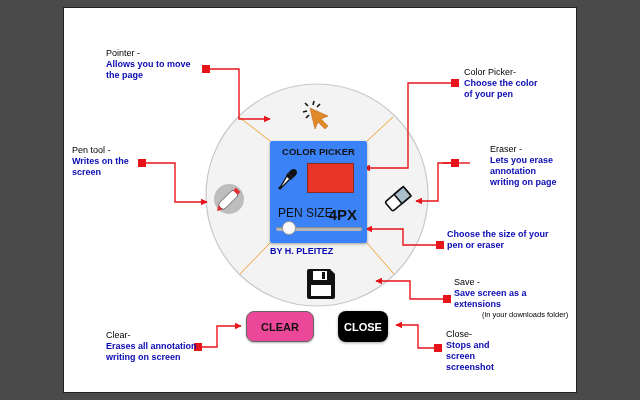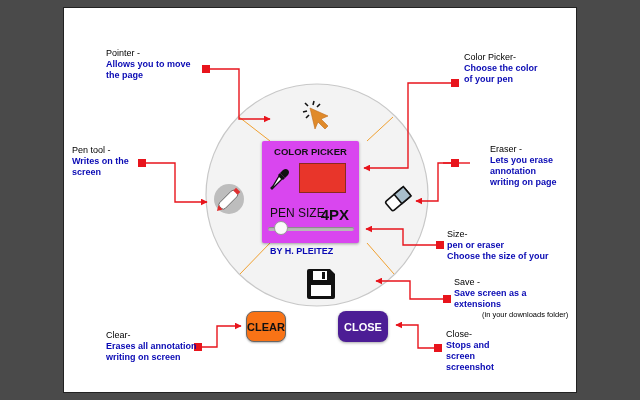--- a/index.html
+++ b/index.html
@@ -5,34 +5,34 @@
   html, body { margin:0; padding:0; }
   body { width:640px; height:400px; background:#4a4a4a; position:relative; overflow:hidden;
          font-family:"Liberation Sans", sans-serif; }
   #page { position:absolute; left:64px; top:8px; width:512px; height:384px; background:#ffffff;
           box-shadow:0 0 0 1px #222; }
   svg#stage { position:absolute; left:0; top:0; width:640px; height:400px; }
   .lbl { position:absolute; font-size:9px; line-height:11px; font-weight:normal; white-space:nowrap; }
   .lbl .t { color:#000; display:block; }
   .lbl .d { color:#0a0ab4; font-weight:bold; display:block; }
   .lbl .n { color:#000; font-size:7.5px; display:block; line-height:10px;margin-left:28px; }
-  #panel { position:absolute; left:262px; top:141px; width:97px; height:102px; background:#d946ef;
+  #panel { position:absolute; left:270px; top:141px; width:97px; height:102px; background:#3b82f6;
            box-shadow:0 1px 3px rgba(0,0,0,0.35); border-radius:2px; }
   #panel-title { position:absolute; left:0; top:5px; width:100%; text-align:center; font-size:9.5px; font-weight:bold; color:#111; }
   #swatch { position:absolute; left:37px; top:22px; width:47px; height:30px; border:1px solid #8a2a20; box-sizing:border-box; }
   #dropper { position:absolute; left:8px; top:27px; width:20px; height:24px; }
   #pensize-label { position:absolute; left:8px; top:65px; font-size:12px; font-weight:normal; color:#111; }
   #pensize-val { position:absolute; right:10px; top:65px; font-size:15px; font-weight:bold; color:#111; }
   #slider { position:absolute; left:6px; top:84px; width:86px; height:8px; }
   #slider-track { position:absolute; left:0; top:2px; width:100%; height:4px; background:#b8b8b8; border-radius:2px; box-shadow:inset 0 1px 1px #888; }
   #slider-thumb { position:absolute; top:-4px; width:14px; height:14px; border-radius:50%; background:#fafafa; border:1px solid #999; box-sizing:border-box; }
   #author { position:absolute; left:270px; top:246px; width:97px; text-align:left; font-size:9px; font-weight:bold; color:#0a0ab4; }
   .btn { position:absolute; top:311px; height:31px; border-radius:8px; font-size:11px; font-weight:bold; display:flex; align-items:center; justify-content:center; box-sizing:border-box; }
-  #btn-clear { left:246px; width:40px; background:#f97316; border:1.5px solid #666; color:#111; box-shadow:0 1px 2px rgba(0,0,0,0.3); }
-  #btn-close { left:338px; width:50px; background:#4c1d95; color:#fff; box-shadow:0 1px 3px rgba(0,0,0,0.35); }
+  #btn-clear { left:246px; width:68px; background:#ec4899; border:1.5px solid #666; color:#111; box-shadow:0 1px 2px rgba(0,0,0,0.3); }
+  #btn-close { left:338px; width:50px; background:#000000; color:#fff; box-shadow:0 1px 3px rgba(0,0,0,0.35); }
 </style>
 </head>
 <body>
 
 <div id="page"></div>
 
 <svg id="stage" viewBox="0 0 640 400">
   <defs>
     <marker id="arrow" viewBox="0 0 10 10" refX="9" refY="5" markerWidth="5" markerHeight="5" orient="auto">
       <path d="M0,0 L10,5 L0,10 z" fill="#e8141c"></path>
@@ -123,35 +123,34 @@
 <div class="lbl" style="left:106px;top:48px;">
   <span class="t">Pointer -</span>
   <span class="d">Allows you to move</span>
   <span class="d">the page</span>
 </div>
 <div class="lbl" style="left:72px;top:145px;">
   <span class="t">Pen tool -</span>
   <span class="d">Writes on the</span>
   <span class="d">screen</span>
 </div>
-<div class="lbl" style="left:464px;top:52px;">
+<div class="lbl" style="left:464px;top:67px;">
   <span class="t">Color Picker-</span>
   <span class="d">Choose the color</span>
   <span class="d">of your pen</span>
 </div>
 <div class="lbl" style="left:490px;top:144px;">
   <span class="t">Eraser -</span>
   <span class="d">Lets you erase</span>
   <span class="d">annotation</span>
   <span class="d">writing on page</span>
 </div>
 <div class="lbl" style="left:447px;top:229px;">
-  <span class="t">Size-</span>
+  <span class="d">Choose the size of your</span>
   <span class="d">pen or eraser</span>
-  <span class="d">Choose the size of your</span>
 </div>
 <div class="lbl" style="left:454px;top:277px;">
   <span class="t">Save -</span>
   <span class="d">Save screen as a</span>
   <span class="d">extensions</span>
   <span class="n">(in your downloads folder)</span>
 </div>
 <div class="lbl" style="left:446px;top:329px;">
   <span class="t">Close-</span>
   <span class="d">Stops and</span>

